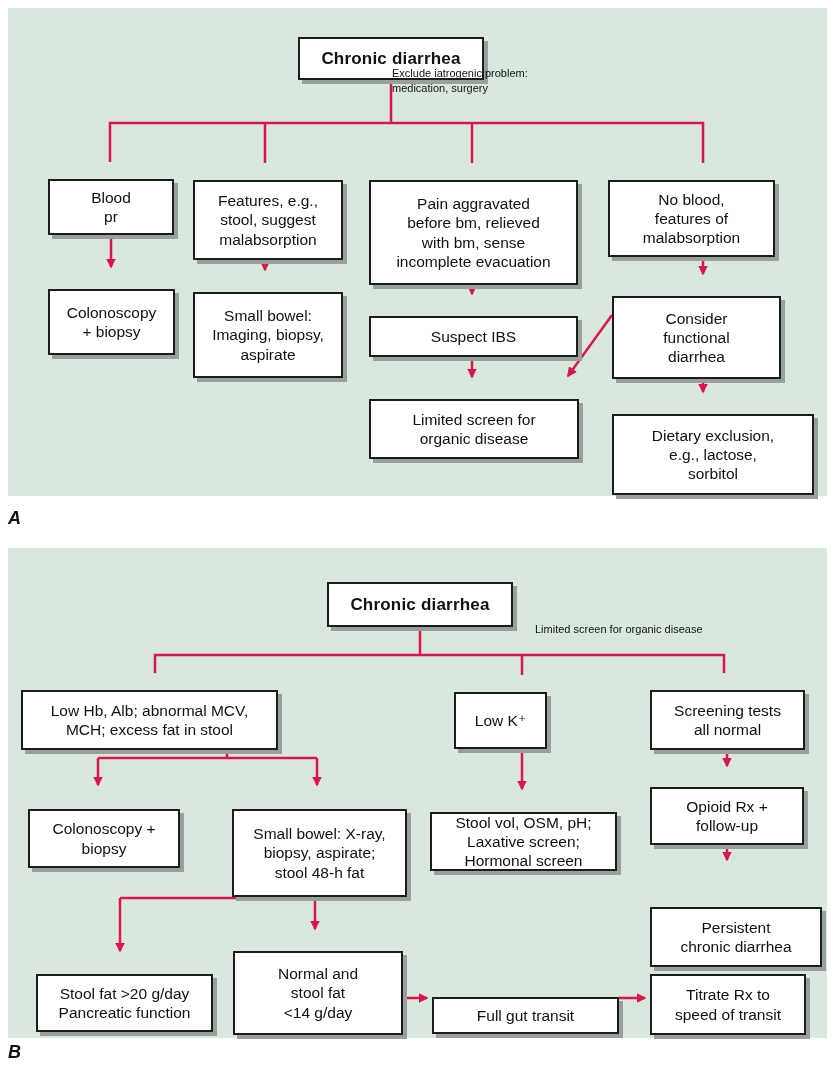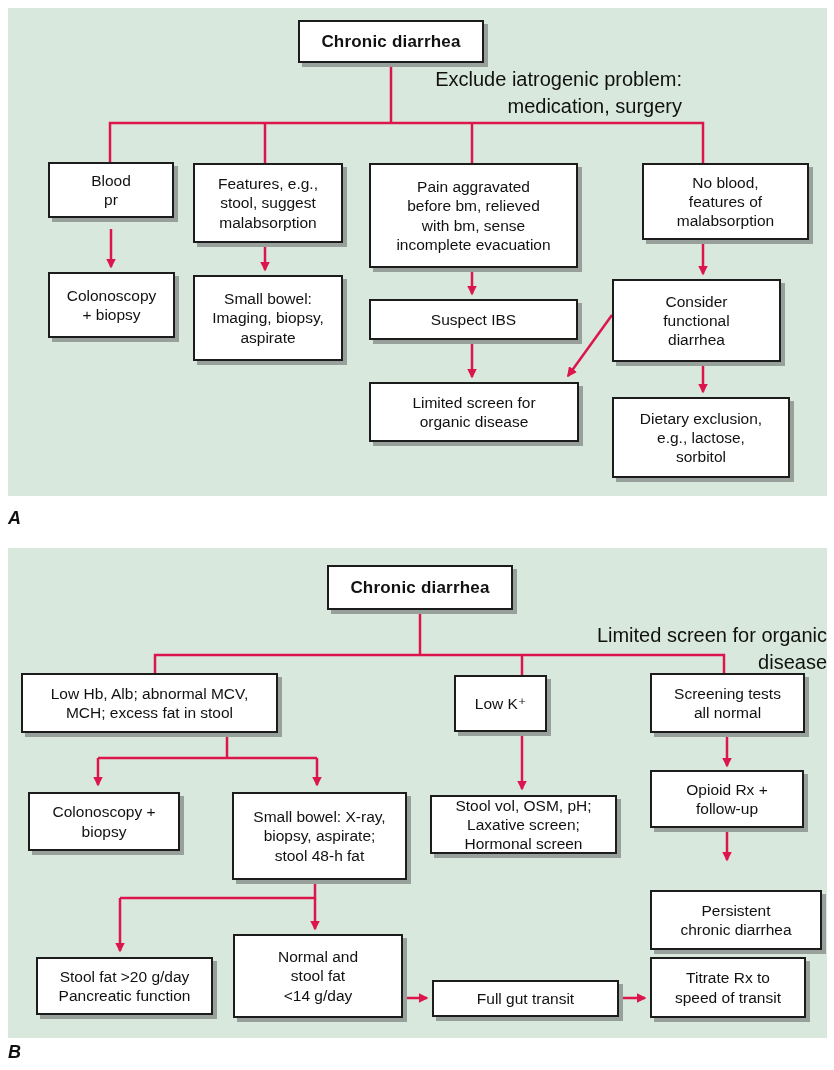--- a/index.html
+++ b/index.html
@@ -19,25 +19,25 @@
   #panel-a{top:8px;height:488px;}
   #panel-b{top:548px;height:490px;}
   svg.connectors{position:absolute;left:0;top:0;pointer-events:none;}
   .net{fill:none;stroke:var(--accent);stroke-width:2.5;}
   .arr{fill:none;stroke:var(--accent);stroke-width:2.5;}
   .node{
     position:absolute;background:#ffffff;border:2px solid var(--box_border);
     box-shadow:4px 4px 0 var(--shadow);
     display:flex;align-items:center;justify-content:center;
     text-align:center;white-space:pre-line;
-    font-size:15.5px;line-height:1.24;padding:3px 5px;box-sizing:border-box;
+    font-size:15.5px;line-height:1.24;padding:3px 5px;box-sizing:border-box;margin-top:17px;
   }
   .node.bold{font-weight:bold;font-size:17px;letter-spacing:.2px;}
   .note{
-    position:absolute;text-align:right;font-size:20px;line-height:1.35;
+    position:absolute;text-align:left;font-size:11px;line-height:1.35;
     white-space:pre-line;
   }
   .plabel{
     position:absolute;font-weight:bold;font-style:italic;font-size:18px;
   }
 </style>
 </head>
 <body>
 
 <div id="page">
@@ -96,41 +96,41 @@
 
   <div class="node" style="left:193px;top:163px;width:150px;height:80px">Features, e.g.,
 stool, suggest
 malabsorption</div>
 
   <div class="node" style="left:369px;top:163px;width:209px;height:105px">Pain aggravated
 before bm, relieved
 with bm, sense
 incomplete evacuation</div>
 
-  <div class="node" style="left:642px;top:163px;width:167px;height:77px">No blood,
+  <div class="node" style="left:608px;top:163px;width:167px;height:77px">No blood,
 features of
 malabsorption</div>
 
   <div class="node" style="left:48px;top:272px;width:127px;height:66px">Colonoscopy
 + biopsy</div>
 
   <div class="node" style="left:193px;top:275px;width:150px;height:86px">Small bowel:
 Imaging, biopsy,
 aspirate</div>
 
   <div class="node" style="left:369px;top:299px;width:209px;height:41px">Suspect IBS</div>
 
   <div class="node" style="left:612px;top:279px;width:169px;height:83px">Consider
 functional
 diarrhea</div>
 
   <div class="node" style="left:369px;top:382px;width:210px;height:60px">Limited screen for
 organic disease</div>
 
-  <div class="node" style="left:612px;top:397px;width:178px;height:81px">Dietary exclusion,
+  <div class="node" style="left:612px;top:397px;width:202px;height:81px">Dietary exclusion,
 e.g., lactose,
 sorbitol</div>
 
   <div class="plabel" style="left:8px;top:508px">A</div>
 
   <div class="node bold" style="left:327px;top:565px;width:186px;height:45px">Chronic diarrhea</div>
 
   <div class="note" style="left:535px;top:622px;width:292px">Limited screen for organic disease</div>
 
   <div class="node" style="left:21px;top:673px;width:257px;height:60px">Low Hb, Alb; abnormal MCV,

